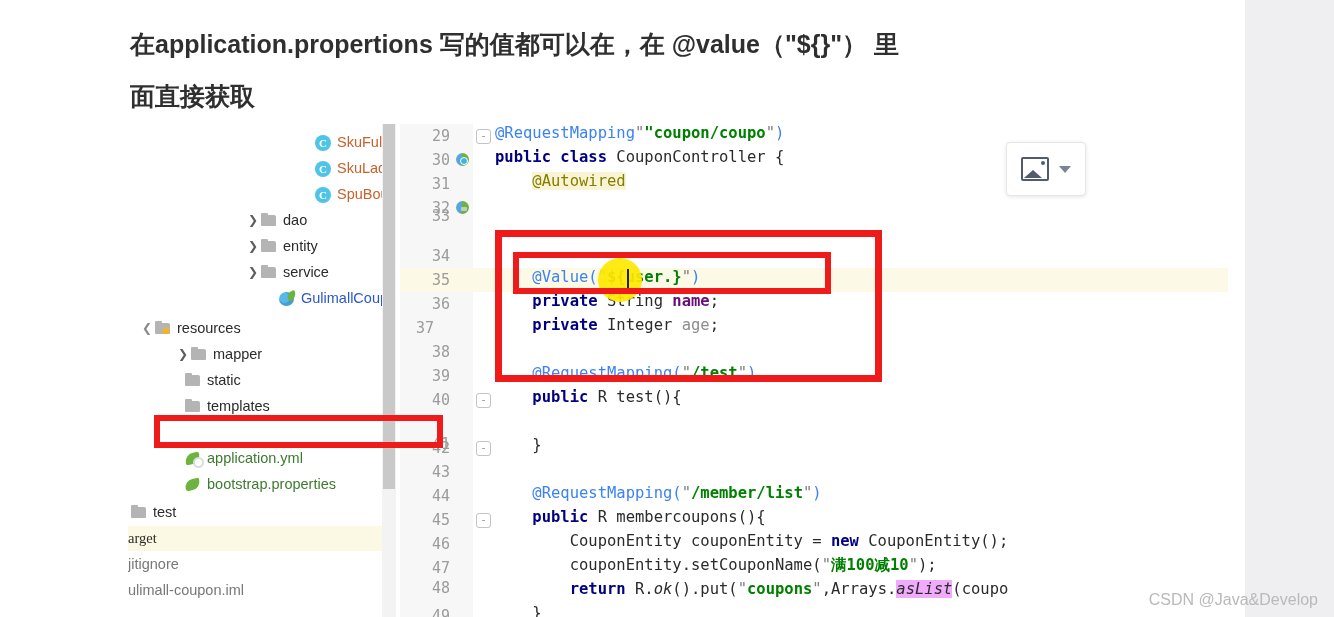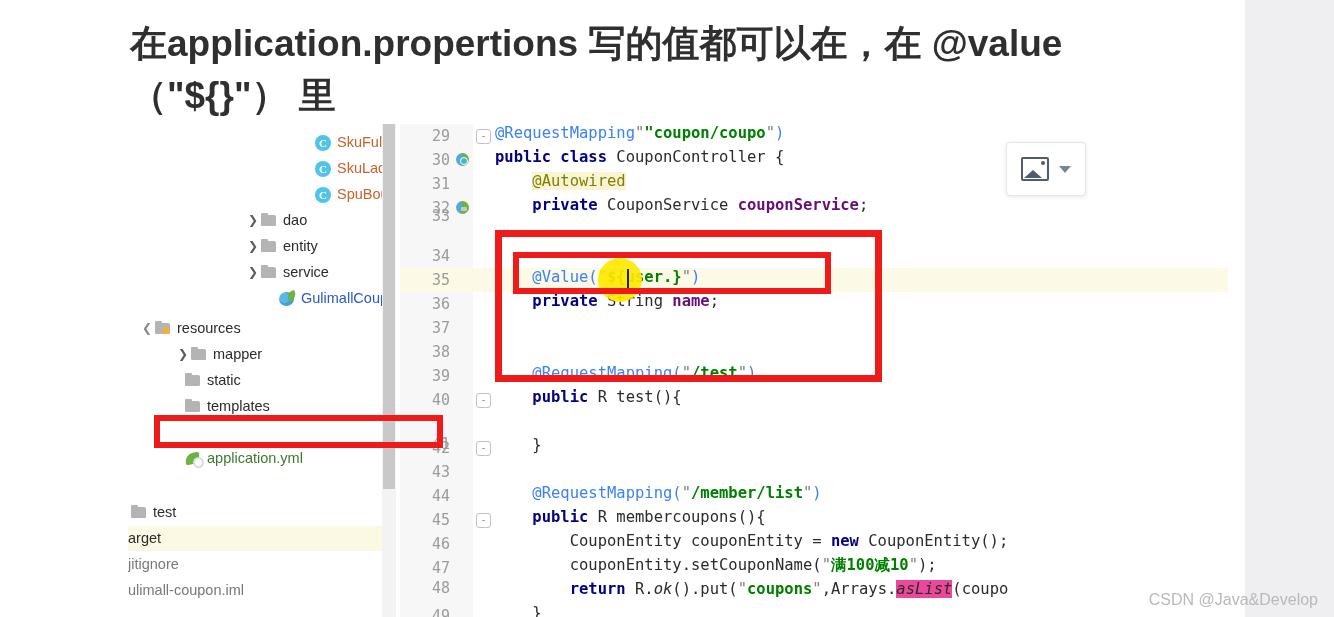--- a/index.html
+++ b/index.html
@@ -22,21 +22,21 @@
     width: 89px; height: 617px;
     background: #efeff1;
   }
   
   .heading {
     position: absolute;
     left: 130px; top: 18px;
     width: 1000px;
     color: #2f2f2f;
     font-family: "Liberation Sans", sans-serif;
-    font-size: 37px;
+    font-size: 25px;
     font-weight: bold;
     line-height: 52px;
     letter-spacing: 0px;
     white-space: pre-wrap;
   }
   
   .shot {
     position: absolute;
     left: 128px; top: 124px;
     width: 1100px; height: 493px;
@@ -249,21 +249,21 @@
   }
   
   .kw   { color:#000080; font-weight:bold; }
   .ann  { color:#3b82f6; }
   .annbg{ color:#808000; background:#fbf4d4; }
   .str  { color:#008000; font-weight:bold; }
   .strq { color:#808080; }
   .fld  { color:#660e7a; font-weight:bold; }
   .grey { color:#8c8c8c; }
   .ital { color:#2b2b2b; font-style:italic; }
-  .italbg { color:#2b2b2b; font-style:italic; background:#ec4899; }
+  .italbg { color:#2b2b2b; font-style:italic; background:#f0abfc; }
   .cls  { color:#2b2b2b; }
   
   .cursor-blob {
     position:absolute;
     width:44px; height:44px;
     border-radius:50%;
     background:#ffe800;
     opacity:0.92;
   }
   .caret {
@@ -401,28 +401,32 @@
         <span class="ico folder"></span>
         <span class="tname">templates</span>
       </div>
 
 
       <div class="tree-row" style="left:56px; top:322px;">
         <span class="ico spring"></span>
         <span class="tname green">application.yml</span>
       </div>
 
+      <div class="tree-row" style="left:56px; top:348px;">
+        <span class="ico spring springleaf"></span>
+        <span class="tname green">bootstrap.properties</span>
+      </div>
 
       <div class="tree-row" style="left:0px; top:376px;">
         <span class="ico folder" style="margin-left:2px;"></span>
         <span class="tname">test</span>
       </div>
 
       <div class="tree-row hl" style="top:402px; padding-left:0px;">
-        <span class="tname" style="margin-left:0px;">arget</span>
+        <span class="tname" style="margin-left:0px;font-family:Liberation Serif, serif;">arget</span>
       </div>
 
       <div class="tree-row" style="left:0px; top:428px;">
         <span class="tname grey">jitignore</span>
       </div>
 
       <div class="tree-row" style="left:0px; top:454px;">
         <span class="tname grey">ulimall-coupon.iml</span>
       </div>
     </div>
@@ -437,21 +441,21 @@
       <div class="hlrow" style="top:144px;"></div>
 
       <div class="ln" style="top:0px;">29</div>
       <div class="ln" style="top:24px;">30</div>
       <div class="ln" style="top:48px;">31</div>
       <div class="ln" style="top:72px;">32</div>
       <div class="ln" style="top:80px;">33</div>
       <div class="ln" style="top:120px;">34</div>
       <div class="ln" style="top:144px;">35</div>
       <div class="ln" style="top:168px;">36</div>
-      <div class="ln" style="top:192px;">37</div>
+      <div class="ln" style="top:192px;text-align:center;">37</div>
       <div class="ln" style="top:216px;">38</div>
       <div class="ln" style="top:240px;">39</div>
       <div class="ln" style="top:264px;">40</div>
       <div class="ln" style="top:288px;margin-top:20px;">41</div>
       <div class="ln" style="top:312px;">42</div>
       <div class="ln" style="top:336px;">43</div>
       <div class="ln" style="top:360px;">44</div>
       <div class="ln" style="top:384px;">45</div>
       <div class="ln" style="top:408px;">46</div>
       <div class="ln" style="top:432px;">47</div>
@@ -462,23 +466,23 @@
       <div class="gico bean bean2" style="top:77px;"></div>
 
       <div class="fold" style="top:5px;">-</div>
       <div class="fold" style="top:269px;">-</div>
       <div class="fold" style="top:317px;">-</div>
       <div class="fold" style="top:389px;">-</div>
 
       <div class="codeline" style="top:-3px;"><span class="ann">@RequestMapping</span><span class="strq">"</span><span class="str">"coupon/coupo</span><span class="strq">"</span><span class="ann">)</span></div>
       <div class="codeline" style="top:21px;"><span class="kw">public class</span><span class="cls"> CouponController {</span></div>
       <div class="codeline" style="top:45px;">    <span class="annbg">@Autowired</span></div>
-      <div class="codeline" style="top:69px;">    <span class="kw">private</span><span class="cls"> CouponService </span><span class="fld">couponService</span><span class="cls">;</span></div>
       <div class="codeline" style="top:141px;">    <span class="ann">@Value(</span><span class="strq">"</span><span class="str">${user.}</span><span class="strq">"</span><span class="ann">)</span></div>
       <div class="codeline" style="top:165px;">    <span class="kw">private</span><span class="cls"> String </span><span class="fld">name</span><span class="cls">;</span></div>
+      <div class="codeline" style="top:189px;">    <span class="kw">private</span><span class="cls"> Integer </span><span class="grey">age</span><span class="cls">;</span></div>
       <div class="codeline" style="top:237px;">    <span class="ann">@RequestMapping(</span><span class="strq">"</span><span class="str">/test</span><span class="strq">"</span><span class="ann">)</span></div>
       <div class="codeline" style="top:261px;">    <span class="kw">public</span><span class="cls"> R </span><span class="cls">test(){</span></div>
       <div class="codeline" style="top:309px;">    <span class="cls">}</span></div>
       <div class="codeline" style="top:357px;">    <span class="ann">@RequestMapping(</span><span class="strq">"</span><span class="str">/member/list</span><span class="strq">"</span><span class="ann">)</span></div>
       <div class="codeline" style="top:405px;">        <span class="cls">CouponEntity couponEntity = </span><span class="kw">new</span><span class="cls"> CouponEntity();</span></div>
       <div class="codeline" style="top:381px;">    <span class="kw">public</span><span class="cls"> R membercoupons(){</span></div>
       <div class="codeline" style="top:429px;">        <span class="cls">couponEntity.setCouponName(</span><span class="strq">"</span><span class="str">满100减10</span><span class="strq">"</span><span class="cls">);</span></div>
       <div class="codeline" style="top:453px;">        <span class="kw">return</span><span class="cls"> R.</span><span class="ital">ok</span><span class="cls">().put(</span><span class="strq">"</span><span class="str">coupons</span><span class="strq">"</span><span class="cls">,Arrays.</span><span class="italbg">asList</span><span class="cls">(coupo</span></div>
       <div class="codeline" style="top:477px;">    <span class="cls">}</span></div>
 

